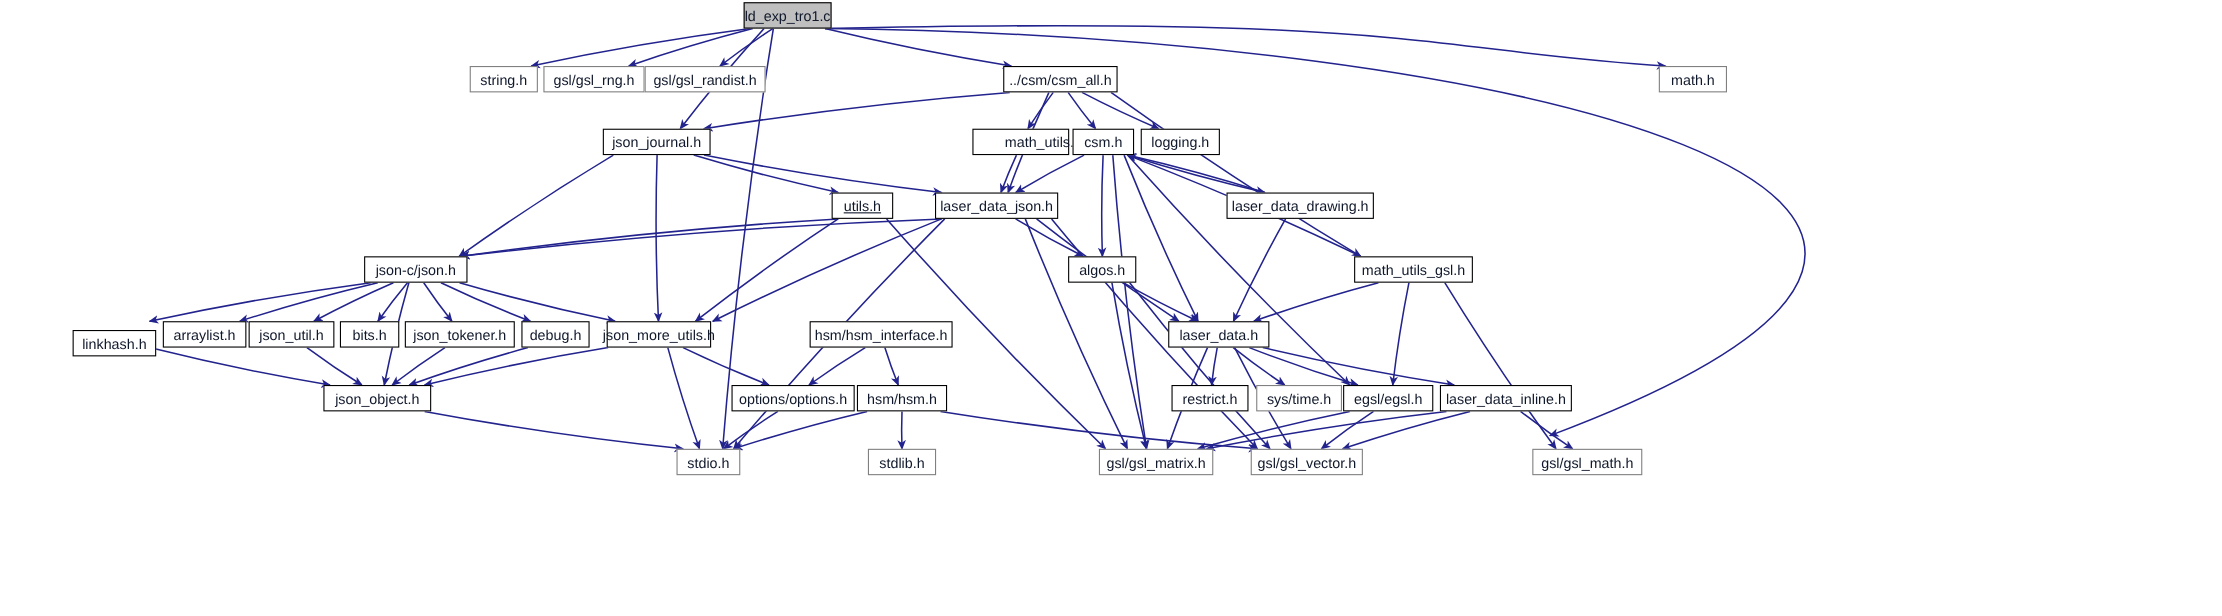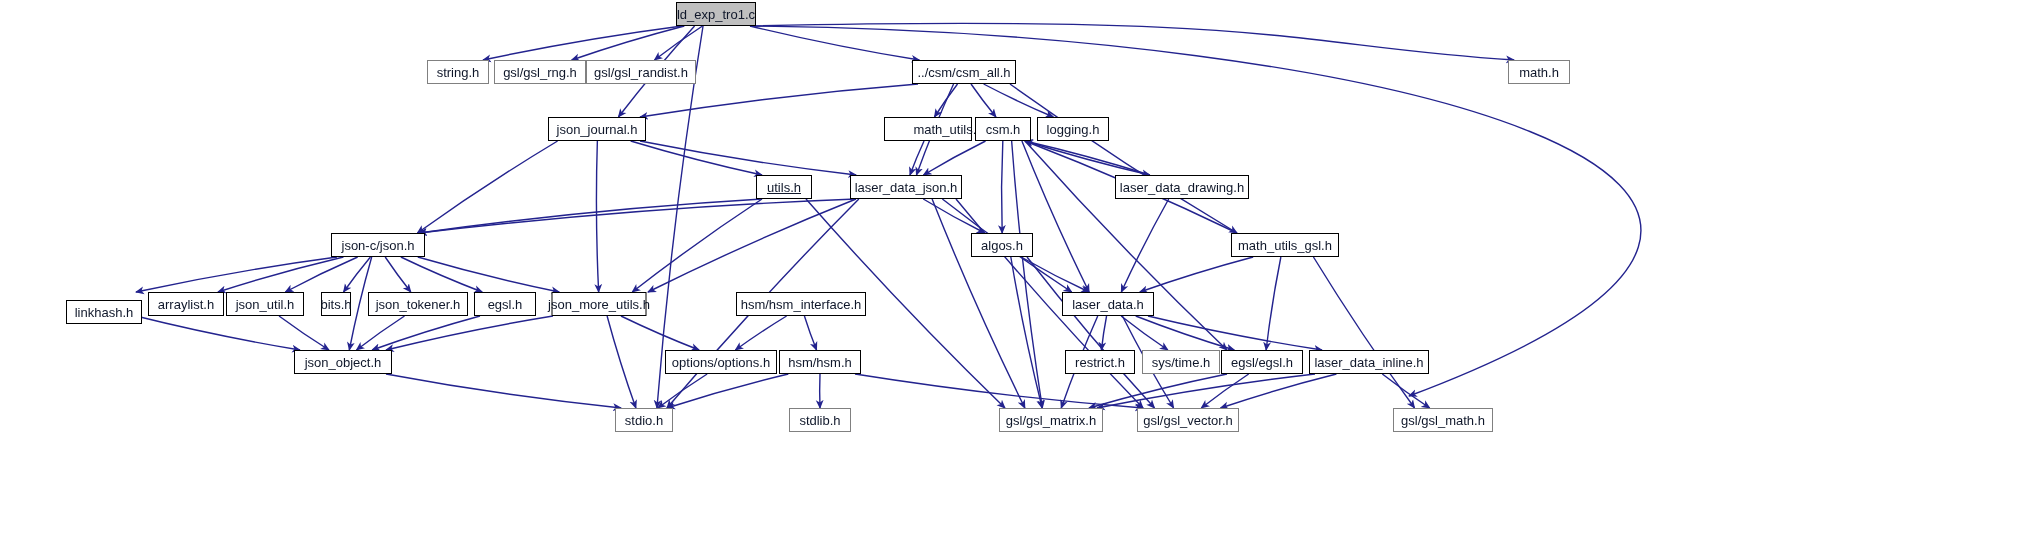--- a/index.html
+++ b/index.html
@@ -155,28 +155,28 @@
       </div>
       <div class="node solid" style="left: 104px; top: 312px; width: 76px;">
         <span>linkhash.h</span>
       </div>
       <div class="node solid" style="left: 186px; top: 304px; width: 76px;">
         <span>arraylist.h</span>
       </div>
       <div class="node solid" style="left: 265px; top: 304px; width: 78px;">
         <span>json_util.h</span>
       </div>
-      <div class="node solid" style="left: 336px; top: 304px; width: 30px;">
+      <div class="node solid" style="left: 336px; top: 304px; width: 54px;">
         <span>bits.h</span>
       </div>
       <div class="node solid" style="left: 418px; top: 304px; width: 100px;">
         <span>json_tokener.h</span>
       </div>
       <div class="node solid" style="left: 505px; top: 304px; width: 62px;">
-        <span>egsl.h</span>
+        <span>debug.h</span>
       </div>
       <div class="node solid" style="left: 599px; top: 304px; width: 95px;">
         <span>json_more_utils.h</span>
       </div>
       <div class="node solid" style="left: 801px; top: 304px; width: 130px;">
         <span>hsm/hsm_interface.h</span>
       </div>
       <div class="node solid" style="left: 1108px; top: 304px; width: 92px;">
         <span>laser_data.h</span>
       </div>

